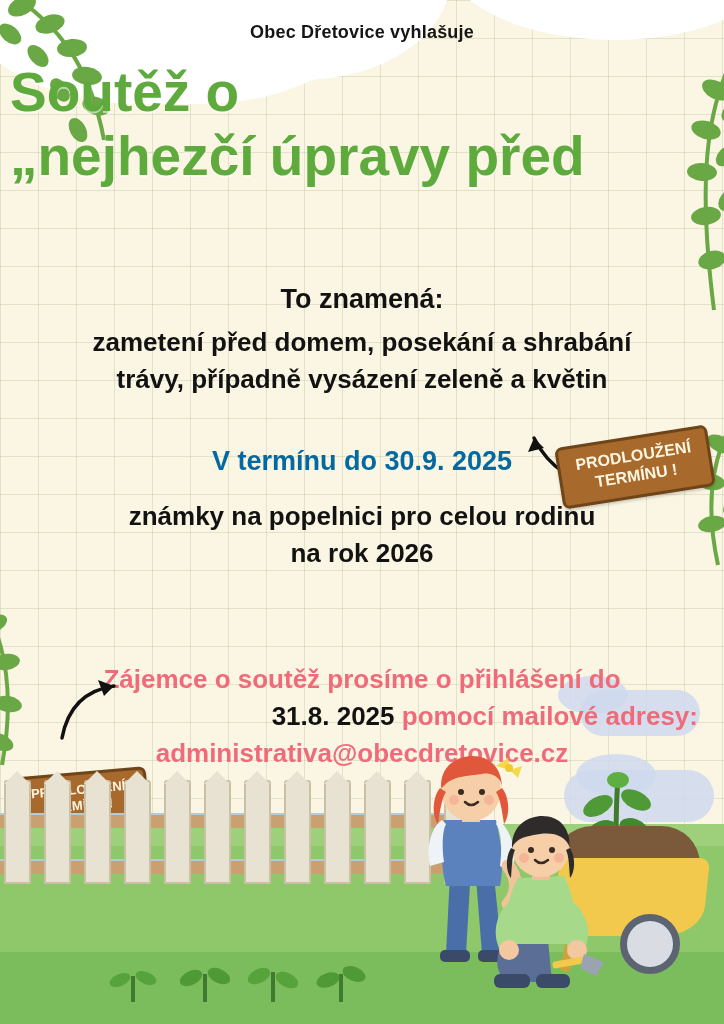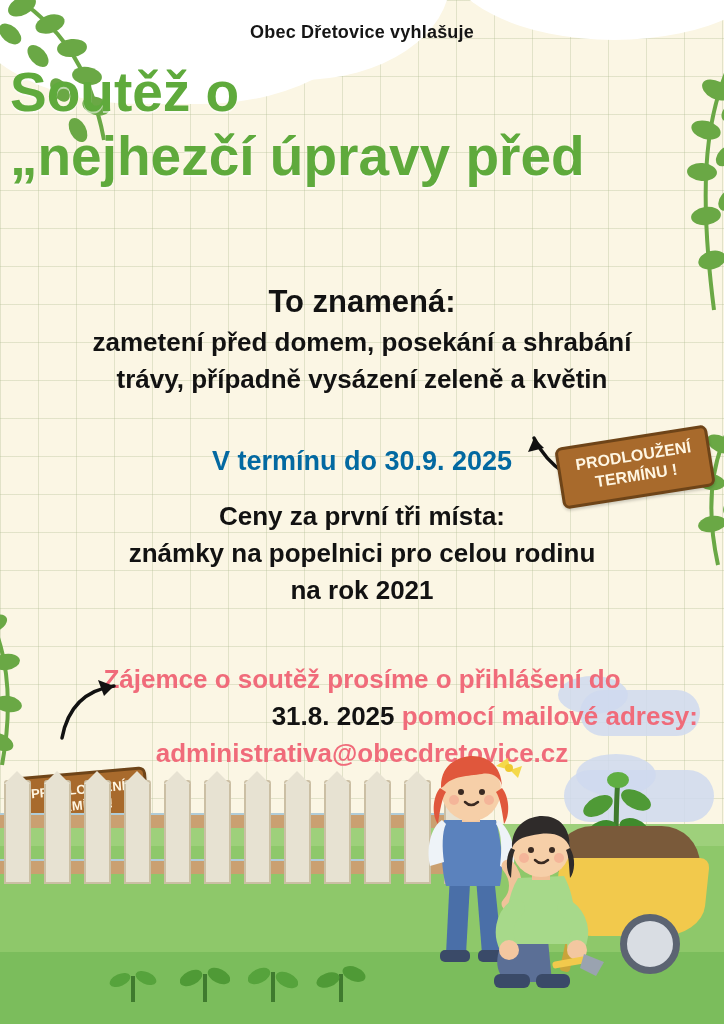--- a/index.html
+++ b/index.html
@@ -99,21 +99,21 @@
     line-height: 1.17;
     font-weight: 800;
     color: #5faa3c;
     text-shadow: 0 2px 0 rgba(255,255,255,.55);
   }
 
   
   .blk { position: absolute; left: 0; right: 0; text-align: center; }
   .to-znamena {
     top: 284px;
-    font-size: 31px;
+    font-size: 27px;
     font-weight: 800;
     color: #121212;
   }
   .desc {
     top: 324px;
     font-size: 26px;
     line-height: 1.42;
     font-weight: 700;
     color: #121212;
   }
@@ -367,23 +367,22 @@
   <div class="blk to-znamena">To znamená:</div>
 
   <div class="blk desc">
     <div>zametení před domem, posekání a shrabání</div>
     <div>trávy, případně vysázení zeleně a květin</div>
   </div>
 
   <div class="blk termin">V termínu do 30.9. 2025</div>
 
   <div class="blk ceny">
-    <div>Ceny za první tři místa:</div>
     <div>známky na popelnici pro celou rodinu</div>
-    <div>na rok 2021</div>
+    <div>na rok 2026</div>
   </div>
 
   <div class="blk prihlaseni">
     <div>Zájemce o soutěž prosíme o přihlášení do</div>
     <div class="nowrap">
       <span class="dark">31.8. 2025</span>
       <span>pomocí mailové adresy:</span>
     </div>
     <div>administrativa@obecdretovice.cz</div>
   </div>

